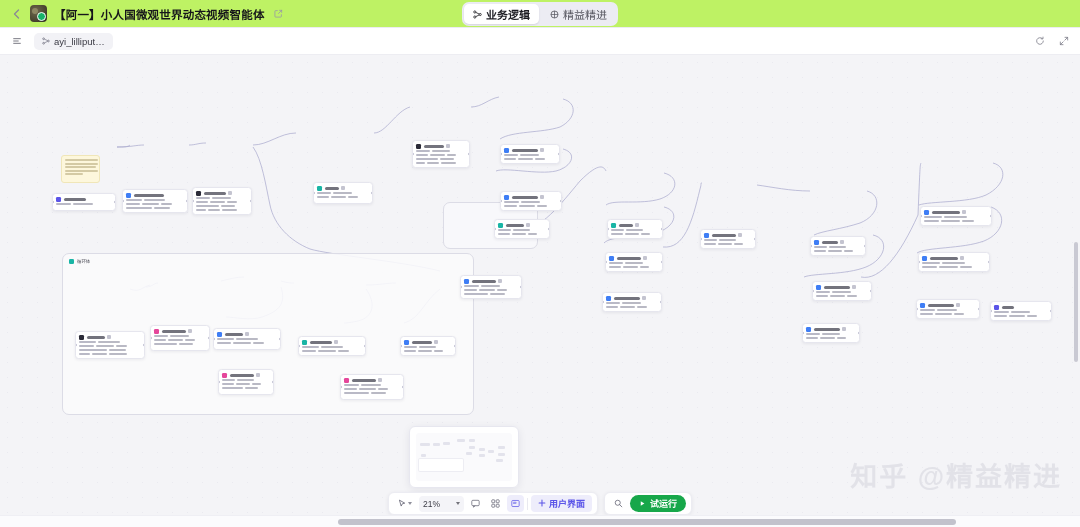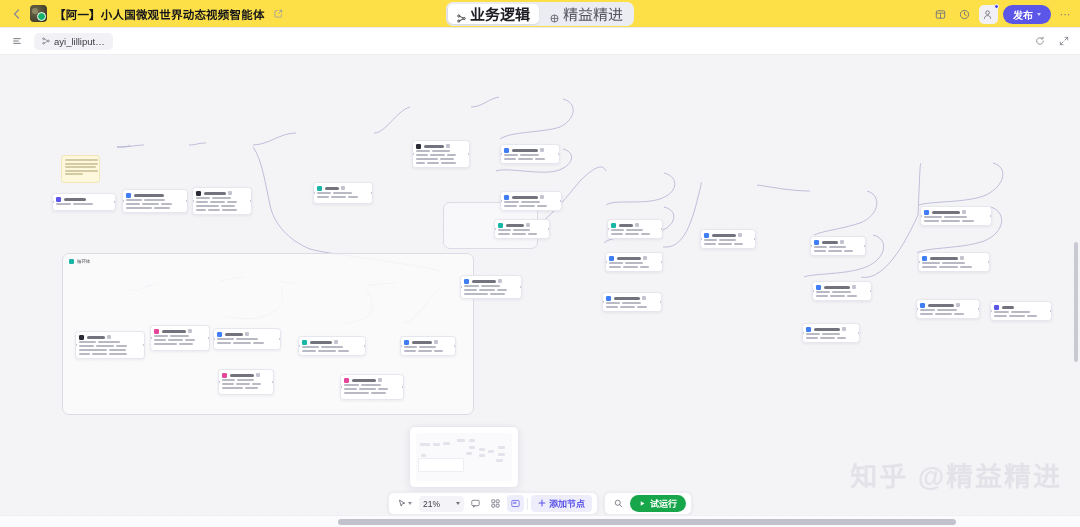--- a/index.html
+++ b/index.html
@@ -8,21 +8,21 @@
     width: 1080px; height: 527px;
     font-family: "Liberation Sans", "DejaVu Sans", sans-serif;
     background: #f3f4f7;
     overflow: hidden;
   }
   .app { position: relative; width: 1080px; height: 527px; background: #f5f5f7; }
 
   
   .topbar {
     position: absolute; left: 0; top: 0; width: 1080px; height: 28px;
-    background: #fde047; display: flex; align-items: center;
+    background: #bef264; display: flex; align-items: center;
     border-bottom: 1px solid #ececf1; z-index: 40;
   }
   .tb-back {
     width: 20px; height: 20px; margin-left: 6px;
     display: flex; align-items: center; justify-content: center;
     color: #8a8a96; font-size: 10px; border-radius: 4px; cursor: pointer;
   }
   .tb-avatar {
     position: relative; width: 17px; height: 17px; margin-left: 4px;
     border-radius: 4px;
@@ -48,21 +48,21 @@
   }
 
   .tb-tabs {
     position: absolute; left: 50%; transform: translateX(-50%);
     display: flex; align-items: center; gap: 2px;
     background: #ececf3; border-radius: 7px; padding: 2px;
   }
   .tb-tab {
     display: flex; align-items: center; gap: 4px;
     height: 20px; padding: 0 9px; border-radius: 5px;
-    font-size: 15px; color: #55555f; cursor: pointer; white-space: nowrap;
+    font-size: 11px; color: #55555f; cursor: pointer; white-space: nowrap;
   }
   .tb-tab.active { background: #ffffff; color: #1c1c22; font-weight: 600;
     box-shadow: 0 1px 2px rgba(20,20,40,.10); }
   .tb-tab .ti { width: 9px; height: 9px; display: block; }
 
   .tb-right {
     position: absolute; right: 6px; top: 0; height: 28px;
     display: flex; align-items: center; gap: 5px;
   }
   .tb-ibtn {
@@ -289,46 +289,20 @@
         <span class="ti">
           <svg width="9" height="9" viewBox="0 0 10 10" fill="none">
               <circle cx="5" cy="5" r="3.9" stroke="currentColor" stroke-width="0.9"></circle>
               <path d="M5 1.1v7.8M1.1 5h7.8" stroke="currentColor" stroke-width="0.8"></path>
             </svg>
         </span>
         <span>精益精进</span>
       </div>
     </div>
 
-    <div class="tb-right">
-      <div class="tb-ibtn">
-        <svg width="11" height="11" viewBox="0 0 12 12" fill="none">
-            <rect x="1.4" y="2" width="9.2" height="8" rx="1.3" stroke="currentColor" stroke-width="1"></rect>
-            <path d="M1.4 4.6h9.2M6 4.6V10" stroke="currentColor" stroke-width="0.9"></path>
-          </svg>
-      </div>
-      <div class="tb-ibtn">
-        <svg width="11" height="11" viewBox="0 0 12 12" fill="none">
-            <circle cx="6" cy="6" r="4.5" stroke="currentColor" stroke-width="1"></circle>
-            <path d="M6 3.4V6l1.8 1.1" stroke="currentColor" stroke-width="1" stroke-linecap="round"></path>
-          </svg>
-      </div>
-      <div class="tb-ibtn members">
-        <svg width="11" height="11" viewBox="0 0 12 12" fill="none">
-            <circle cx="5" cy="4" r="2" stroke="currentColor" stroke-width="1"></circle>
-            <path d="M1.6 10.2c0-1.9 1.5-3 3.4-3s3.4 1.1 3.4 3" stroke="currentColor" stroke-width="1" stroke-linecap="round"></path>
-          </svg>
-        <span class="tb-dot"></span>
-      </div>
-      <div class="tb-publish">
-        <span>发布</span>
-        <span class="caret-dn"></span>
-      </div>
-      <div class="tb-more">···</div>
-    </div>
   </div>
 
   <div class="crumbbar">
     <div class="cb-menu">
       <svg width="10" height="10" viewBox="0 0 12 12" fill="none">
           <path d="M2 3.2h8M2 6h5.5M2 8.8h8" stroke="currentColor" stroke-width="1.1" stroke-linecap="round"></path>
         </svg>
     </div>
     <div class="cb-chip">
       <span>
@@ -1049,21 +1023,21 @@
             <rect x="2.5" y="3.4" width="4" height="2.8" rx="0.5" fill="currentColor" opacity="0.55"></rect>
           </svg>
       </div>
       <div class="tbar-sep"></div>
       <div class="tbar-add">
         <span>
           <svg width="8" height="8" viewBox="0 0 10 10" fill="none">
               <path d="M5 1.4v7.2M1.4 5h7.2" stroke="currentColor" stroke-width="1.3" stroke-linecap="round"></path>
             </svg>
         </span>
-        <span>添加节点</span>
+        <span>用户界面</span>
       </div>
     </div>
 
     <div class="tbar-grp">
       <div class="tbar-btn">
         <svg width="9" height="9" viewBox="0 0 11 11" fill="none">
             <circle cx="4.6" cy="4.6" r="3.1" stroke="currentColor" stroke-width="0.95"></circle>
             <path d="M6.9 6.9L9.6 9.6" stroke="currentColor" stroke-width="0.95" stroke-linecap="round"></path>
           </svg>
       </div>

